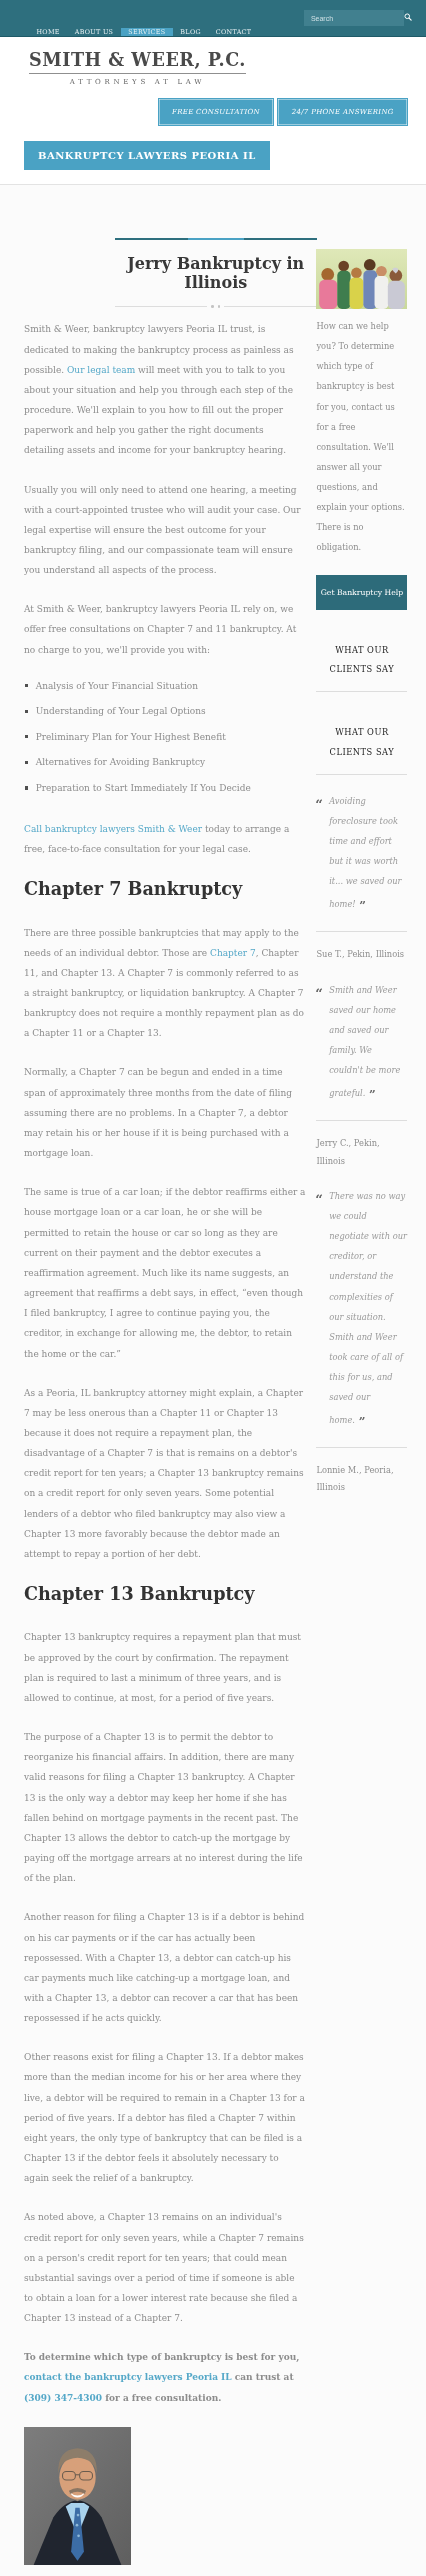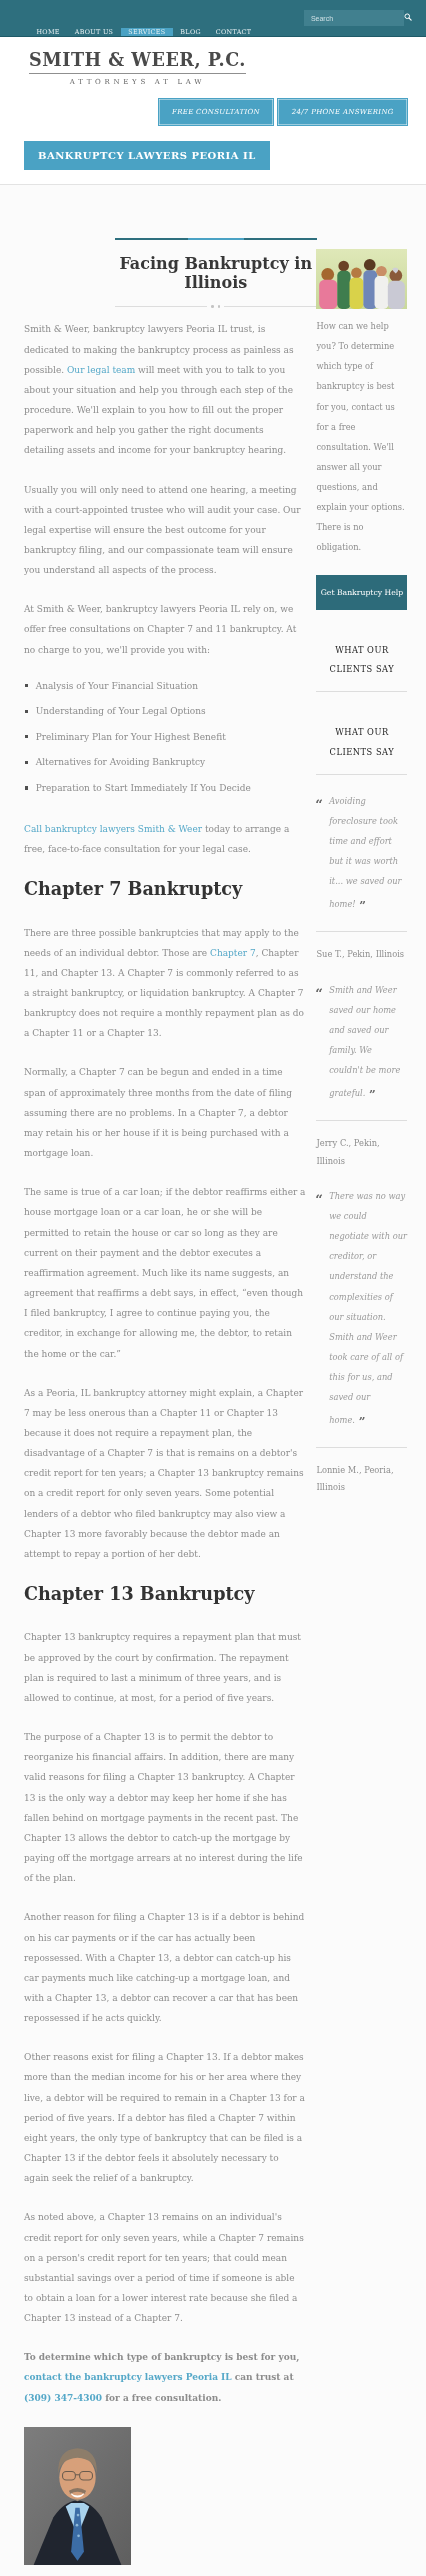--- a/index.html
+++ b/index.html
@@ -153,21 +153,21 @@
 
     <div class="testimonial">
       <p class="tq"><span class="open-q">“</span><span>There was no way we could negotiate with our creditor, or understand the complexities of our situation. Smith and Weer took care of all of this for us, and saved our home.</span><span class="close-q">”</span></p>
       <div class="w-div"></div>
       <div class="t-author">Lonnie M., Peoria, Illinois</div>
     </div>
   </div>
 
   <div class="heading-widget">
     <div class="deco-line"></div>
-    <h1 class="page-h1">Facing Bankruptcy in Illinois</h1>
+    <h1 class="page-h1">Jerry Bankruptcy in Illinois</h1>
     <div class="dots-div">
       <span class="dl"></span>
         <span class="dot"></span>
         <span class="dot"></span>
         <span class="dl"></span>
     </div>
   </div>
 
   <div class="main-col">
     <p><span>Smith &amp; Weer, bankruptcy lawyers Peoria IL trust, is dedicated to making the bankruptcy process as painless as possible. </span><a href="#">Our legal team</a><span> will meet with you to talk to you about your situation and help you through each step of the procedure. We'll explain to you how to fill out the proper paperwork and help you gather the right documents detailing assets and income for your bankruptcy hearing.</span></p>

